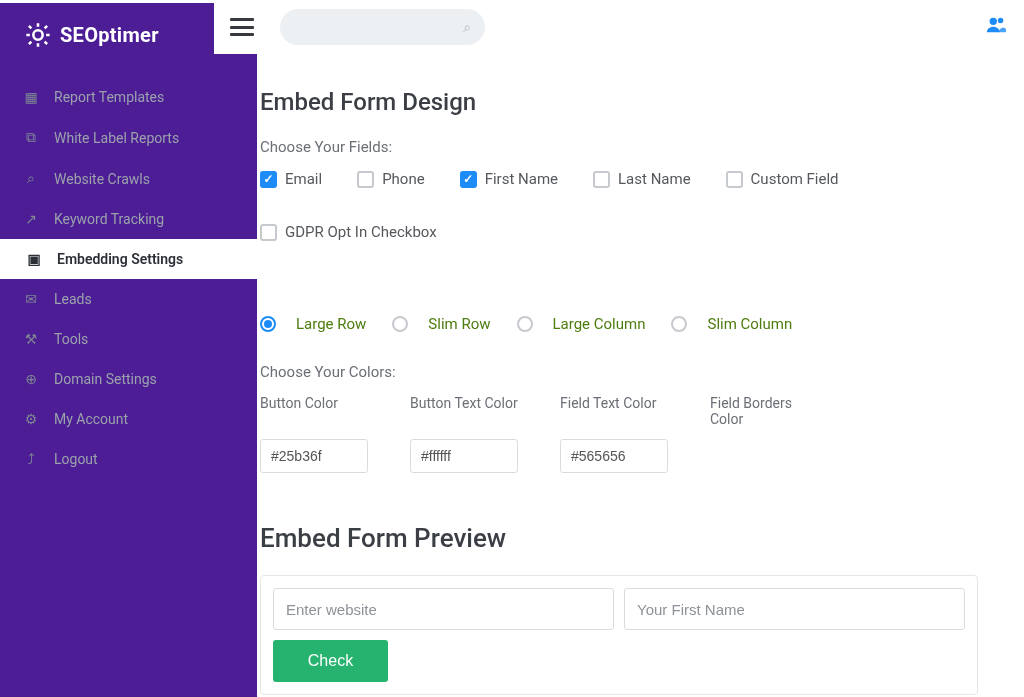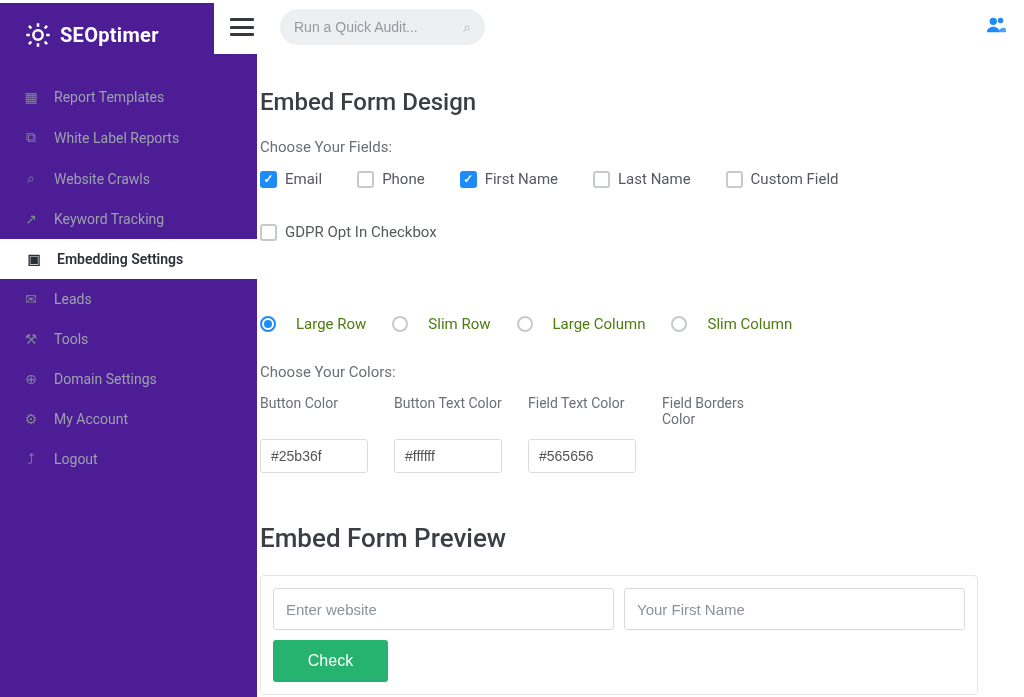--- a/index.html
+++ b/index.html
@@ -34,21 +34,21 @@
 .chkbox { width: 17px; height: 17px; border: 2px solid #c6c9cd; border-radius: 3px; display: inline-flex; align-items: center; justify-content: center; background: #fff; }
 .chkbox.checked { background: #1d8cf8; border-color: #1d8cf8; }
 .chkbox.checked::after { content: "✓"; color: #fff; font-size: 12px; font-weight: bold; }
 
 .radio-row { display: flex; gap: 26px; margin-bottom: 30px; align-items: center; }
 .rad { display: inline-flex; align-items: center; gap: 20px; font-size: 15px; color: #4d7c0f; cursor: pointer; margin-top: 44px; }
 .radbox { width: 16px; height: 16px; border: 2px solid #c6c9cd; border-radius: 50%; display: inline-flex; align-items: center; justify-content: center; }
 .radbox.checked { border-color: #1d8cf8; }
 .radbox.checked::after { content: ""; width: 8px; height: 8px; background: #1d8cf8; border-radius: 50%; }
 
-.color-grid { display: flex; gap: 18px; margin-bottom: 50px; }
+.color-grid { display: flex; gap: 34px; margin-bottom: 50px; }
 .color-col { width: 116px; }
 .color-label { font-size: 14px; color: #6b6f76; margin-bottom: 8px; min-height: 36px; }
 .color-input { width: 108px; height: 34px; border: 1px solid #d8dbe0; border-radius: 3px; padding: 0 10px; font-size: 14px; color: #555; }
 
 .preview-box { border: 1px solid #e3e6ea; border-radius: 4px; padding: 12px; margin-bottom: 30px; }
 .preview-row { display: flex; gap: 10px; margin-bottom: 10px; }
 .preview-row:last-child { margin-bottom: 0; }
 .pv-input { flex: 1; height: 42px; border: 1px solid #d8dbe0; border-radius: 3px; padding: 0 12px; font-size: 15px; color: #b91c1c; }
 .pv-input::placeholder { color: #8d9299; }
 .pv-btn { width: 115px; height: 42px; background: #25b36f; color: #fff; border: none; border-radius: 3px; font-size: 16px; font-weight: 500; cursor: pointer; }
@@ -108,21 +108,20 @@
   </ul>
 </aside>
 
 <div class="topbar">
   <div class="hamburger">
       <span></span>
       <span></span>
       <span></span>
     </div>
   <div class="searchpill">
-    <input type="text" placeholder="Run a Quick Audit..." style="">
     <span class="srch-icon">⌕</span>
   </div>
   <span class="top-right-icon">
     <svg width="24" height="22" viewBox="0 0 24 24" fill="#1d8cf8">
         <circle cx="9" cy="8" r="4"></circle>
         <circle cx="17" cy="7" r="3"></circle>
         <path d="M2 20c0-3.3 3.1-6 7-6s7 2.7 7 6H2z"></path>
         <path d="M15 20c0-2.3 1.8-5 5-5s3 2 3 5h-8z" opacity="0.8"></path>
       </svg>
   </span>

